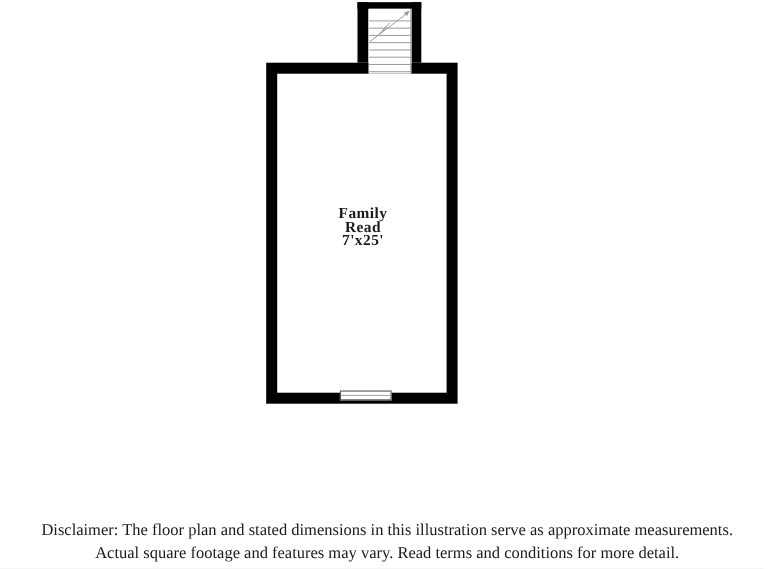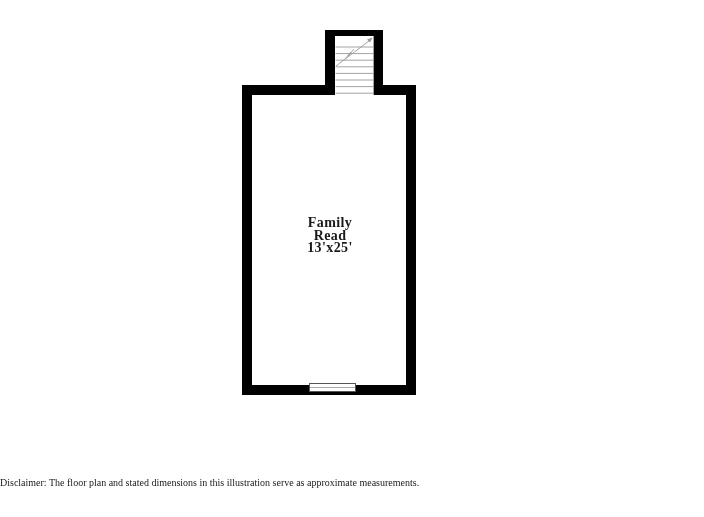--- a/index.html
+++ b/index.html
@@ -12,21 +12,21 @@
   }
   html,body{margin:0;padding:0;background:#e8e8e8;}
   .screen{
     position:relative;
     width:704px;height:517px;
     background:var(--background,#fff);
     overflow:hidden;
     font-family:"Liberation Serif", serif;
   }
   
-  .plan{position:absolute;inset:0;margin-top:28px;}
+  .plan{position:absolute;inset:0;}
   .room-outline{
     position:absolute;
     left:242px;top:57px;width:174px;height:310px;
     box-sizing:border-box;
     border:10px solid var(--wall,#000);
     background:var(--background,#fff);
   }
   .stair-wall{position:absolute;background:var(--wall,#000);}
   .stair-wall.top  {left:325px;top:2px;width:58px;height:6px;}
   .stair-wall.left {left:325px;top:2px;width:10px;height:56px;}
@@ -57,22 +57,22 @@
     font-size:14px;
     line-height:12.5px;
     letter-spacing:.4px;
     color:var(--text,#111);
     white-space:nowrap;
   }
   
   .disclaimer{
     position:absolute;
     left:0;right:0;top:472px;
-    text-align:left;
-    font-size:10px;
+    text-align:center;
+    font-size:15px;
     line-height:21px;
     color:var(--text,#111);
     white-space:nowrap;
   }
 </style>
 </head>
 <body>
 
 <div class="screen">
 
@@ -104,22 +104,23 @@
       </svg>
     </div>
 
     <div class="window-symbol">
       <div class="pane-line"></div>
     </div>
 
     <div class="room-label">
       <div>Family</div>
       <div>Read</div>
-      <div>13'x25'</div>
+      <div>7'x25'</div>
     </div>
 
   </div>
 
   <div class="disclaimer">
     <div>Disclaimer: The floor plan and stated dimensions in this illustration serve as approximate measurements.</div>
+    <div>Actual square footage and features may vary. Read terms and conditions for more detail.</div>
   </div>
 
 </div>
 
 </body></html>

